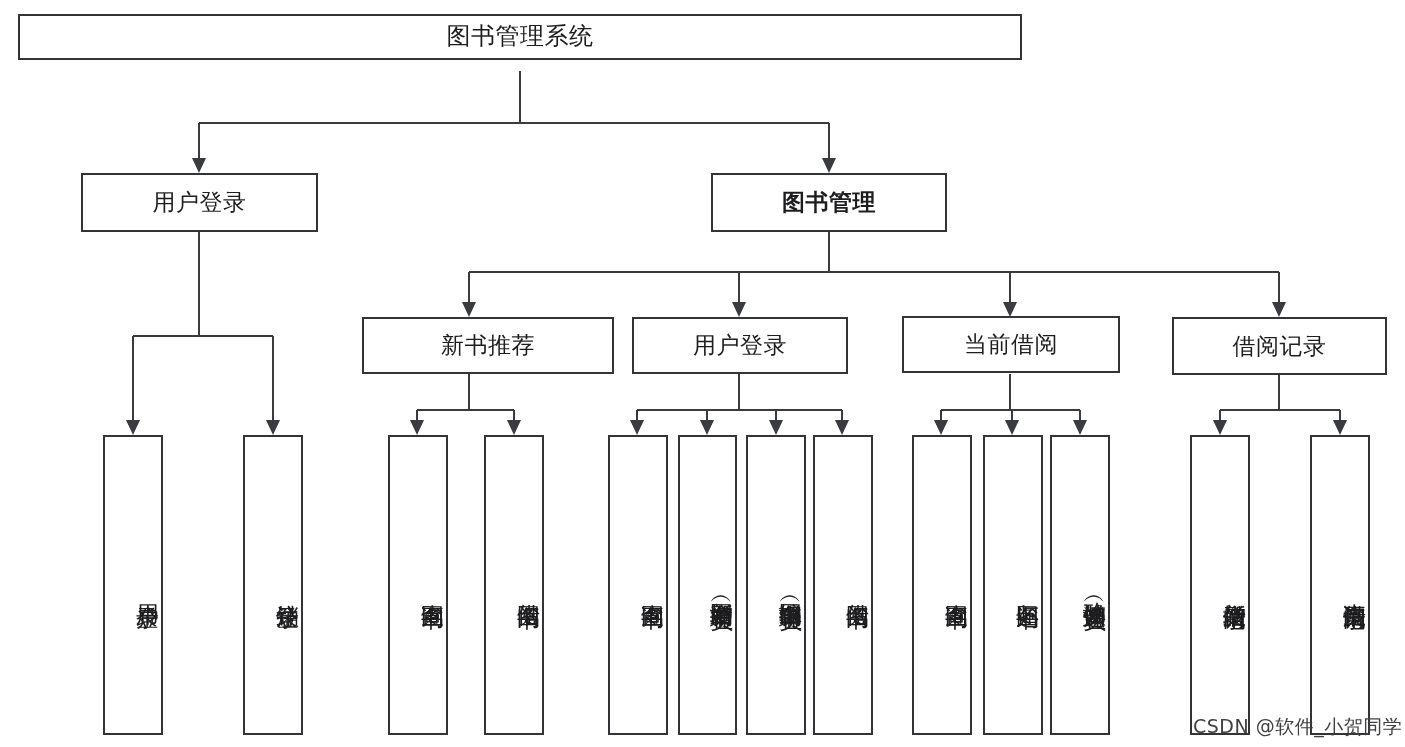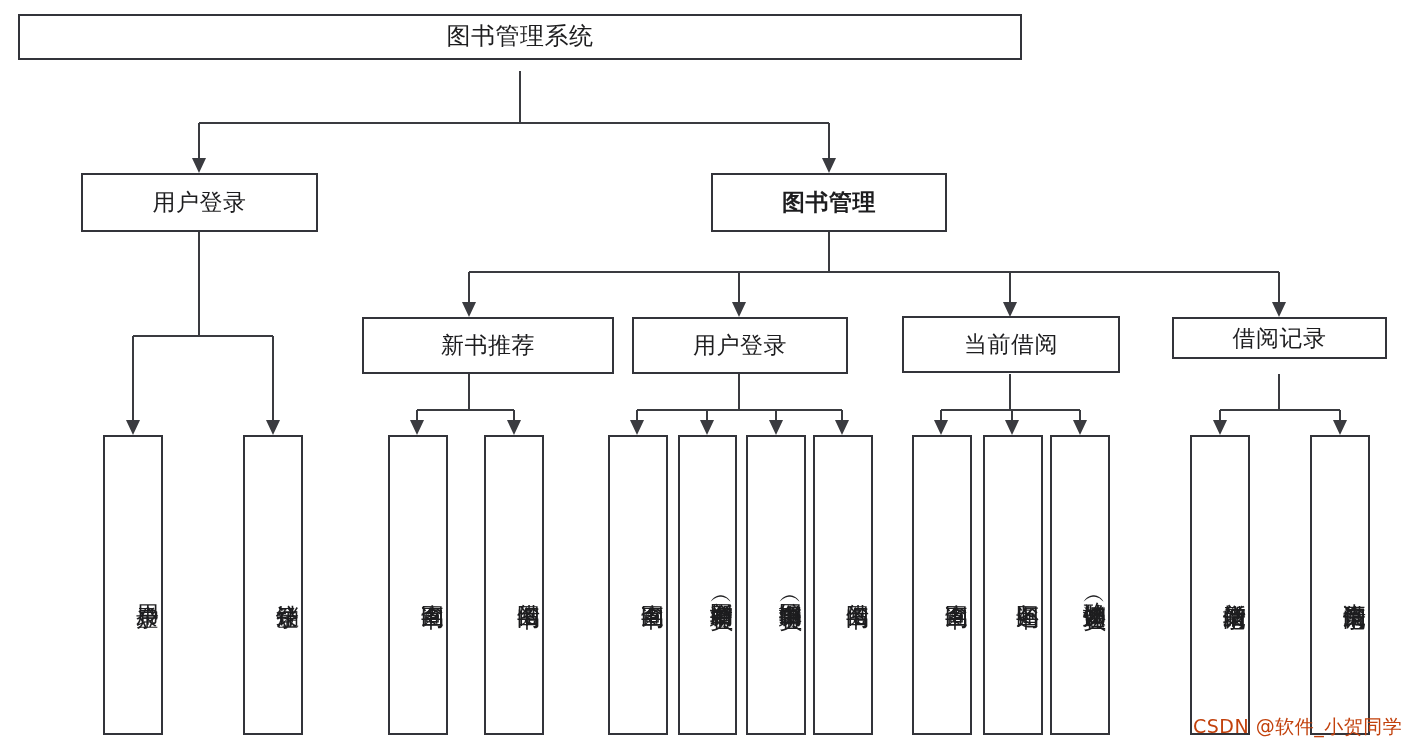--- a/index.html
+++ b/index.html
@@ -57,21 +57,21 @@
     text-align: center;
   }
   .node-v .vtext {
     writing-mode: vertical-rl;
     text-orientation: upright;
     display: block;
   }
   .watermark {
     position: absolute;
     font-size: 19px;
-    color: #c2410c;
+    color: #404040;
     white-space: nowrap;
     z-index: 6;
     letter-spacing: 0.5px;
   }
 </style>
 </head>
 <body>
 
 <div id="canvas">
 
@@ -143,21 +143,21 @@
       </div>
       <div class="node node-h" style="left: 362px; top: 317px; width: 252px; height: 57px;">
         <span class="">新书推荐</span>
       </div>
       <div class="node node-h" style="left: 632px; top: 317px; width: 216px; height: 57px;">
         <span class="">用户登录</span>
       </div>
       <div class="node node-h" style="left: 902px; top: 316px; width: 218px; height: 57px;">
         <span class="">当前借阅</span>
       </div>
-      <div class="node node-h" style="left: 1172px; top: 317px; width: 215px; height: 42px;">
+      <div class="node node-h" style="left: 1172px; top: 317px; width: 215px; height: 58px;">
         <span class="">借阅记录</span>
       </div>
       <div class="node node-v" style="left: 103px; top: 435px; width: 60px; height: 300px;">
         <span class="vtext">用户登录</span>
       </div>
       <div class="node node-v" style="left: 243px; top: 435px; width: 60px; height: 300px;">
         <span class="vtext">注销登录</span>
       </div>
       <div class="node node-v" style="left: 388px; top: 435px; width: 60px; height: 300px;">
         <span class="vtext">查询图书</span>

